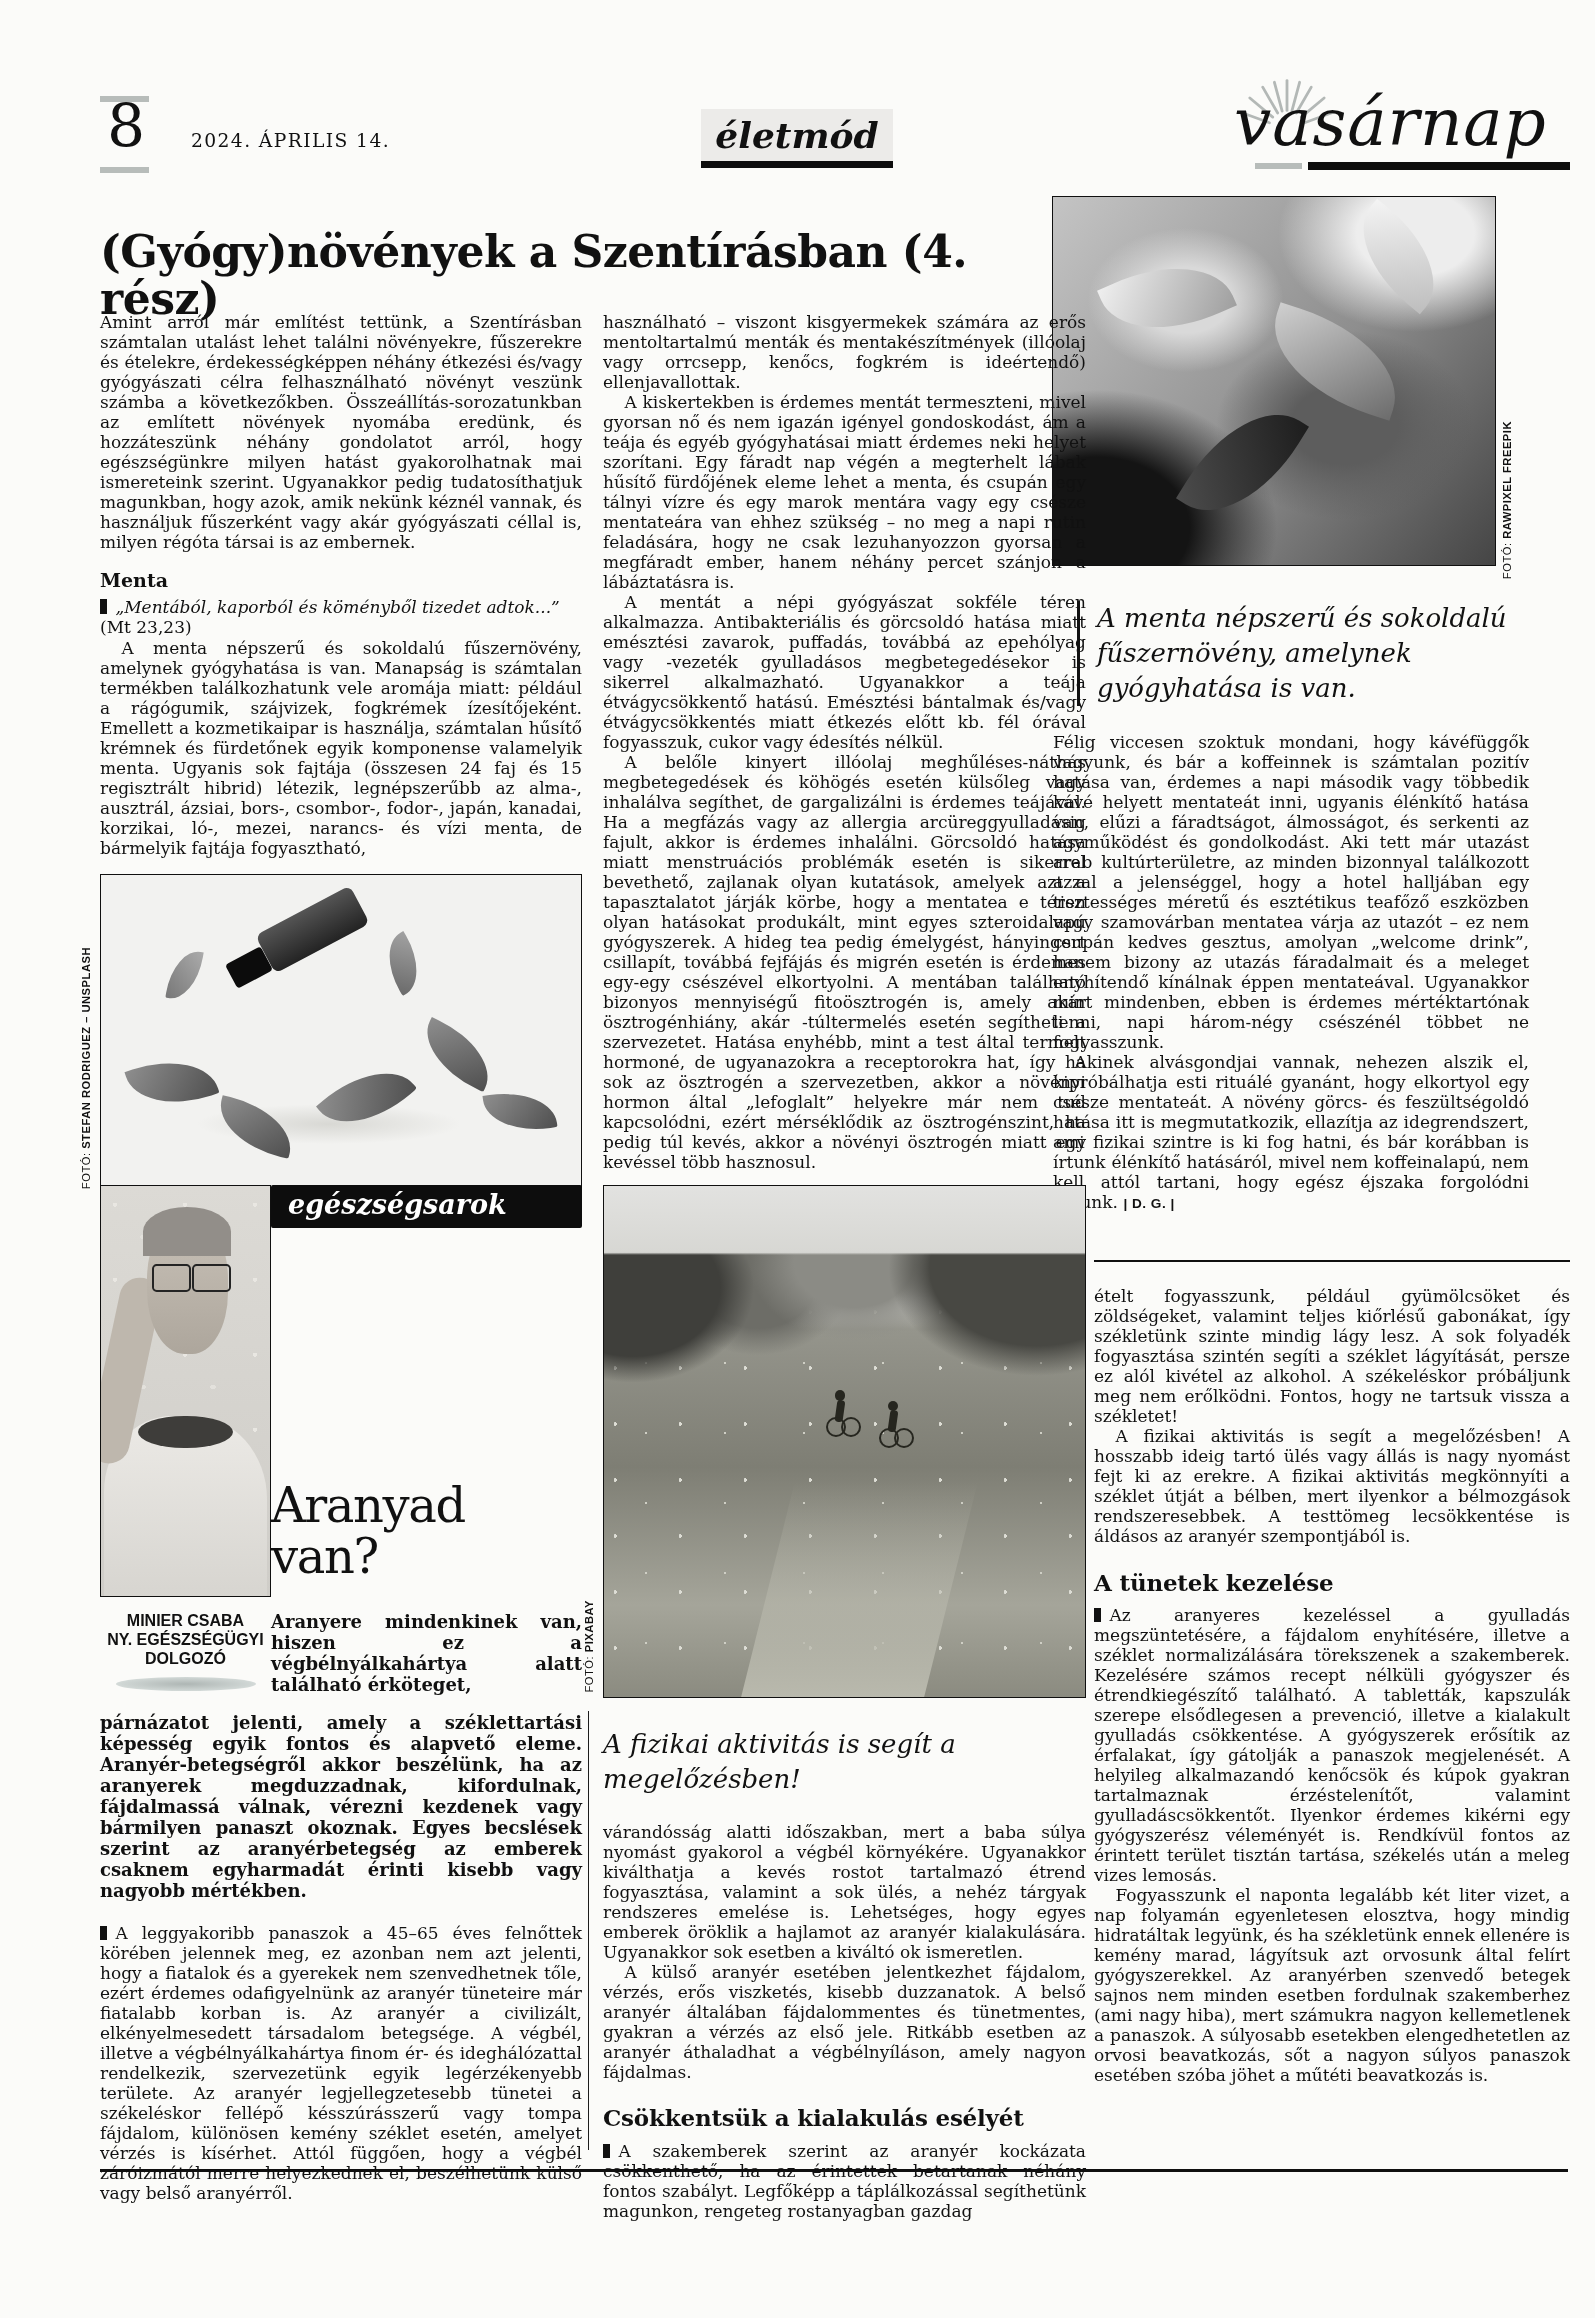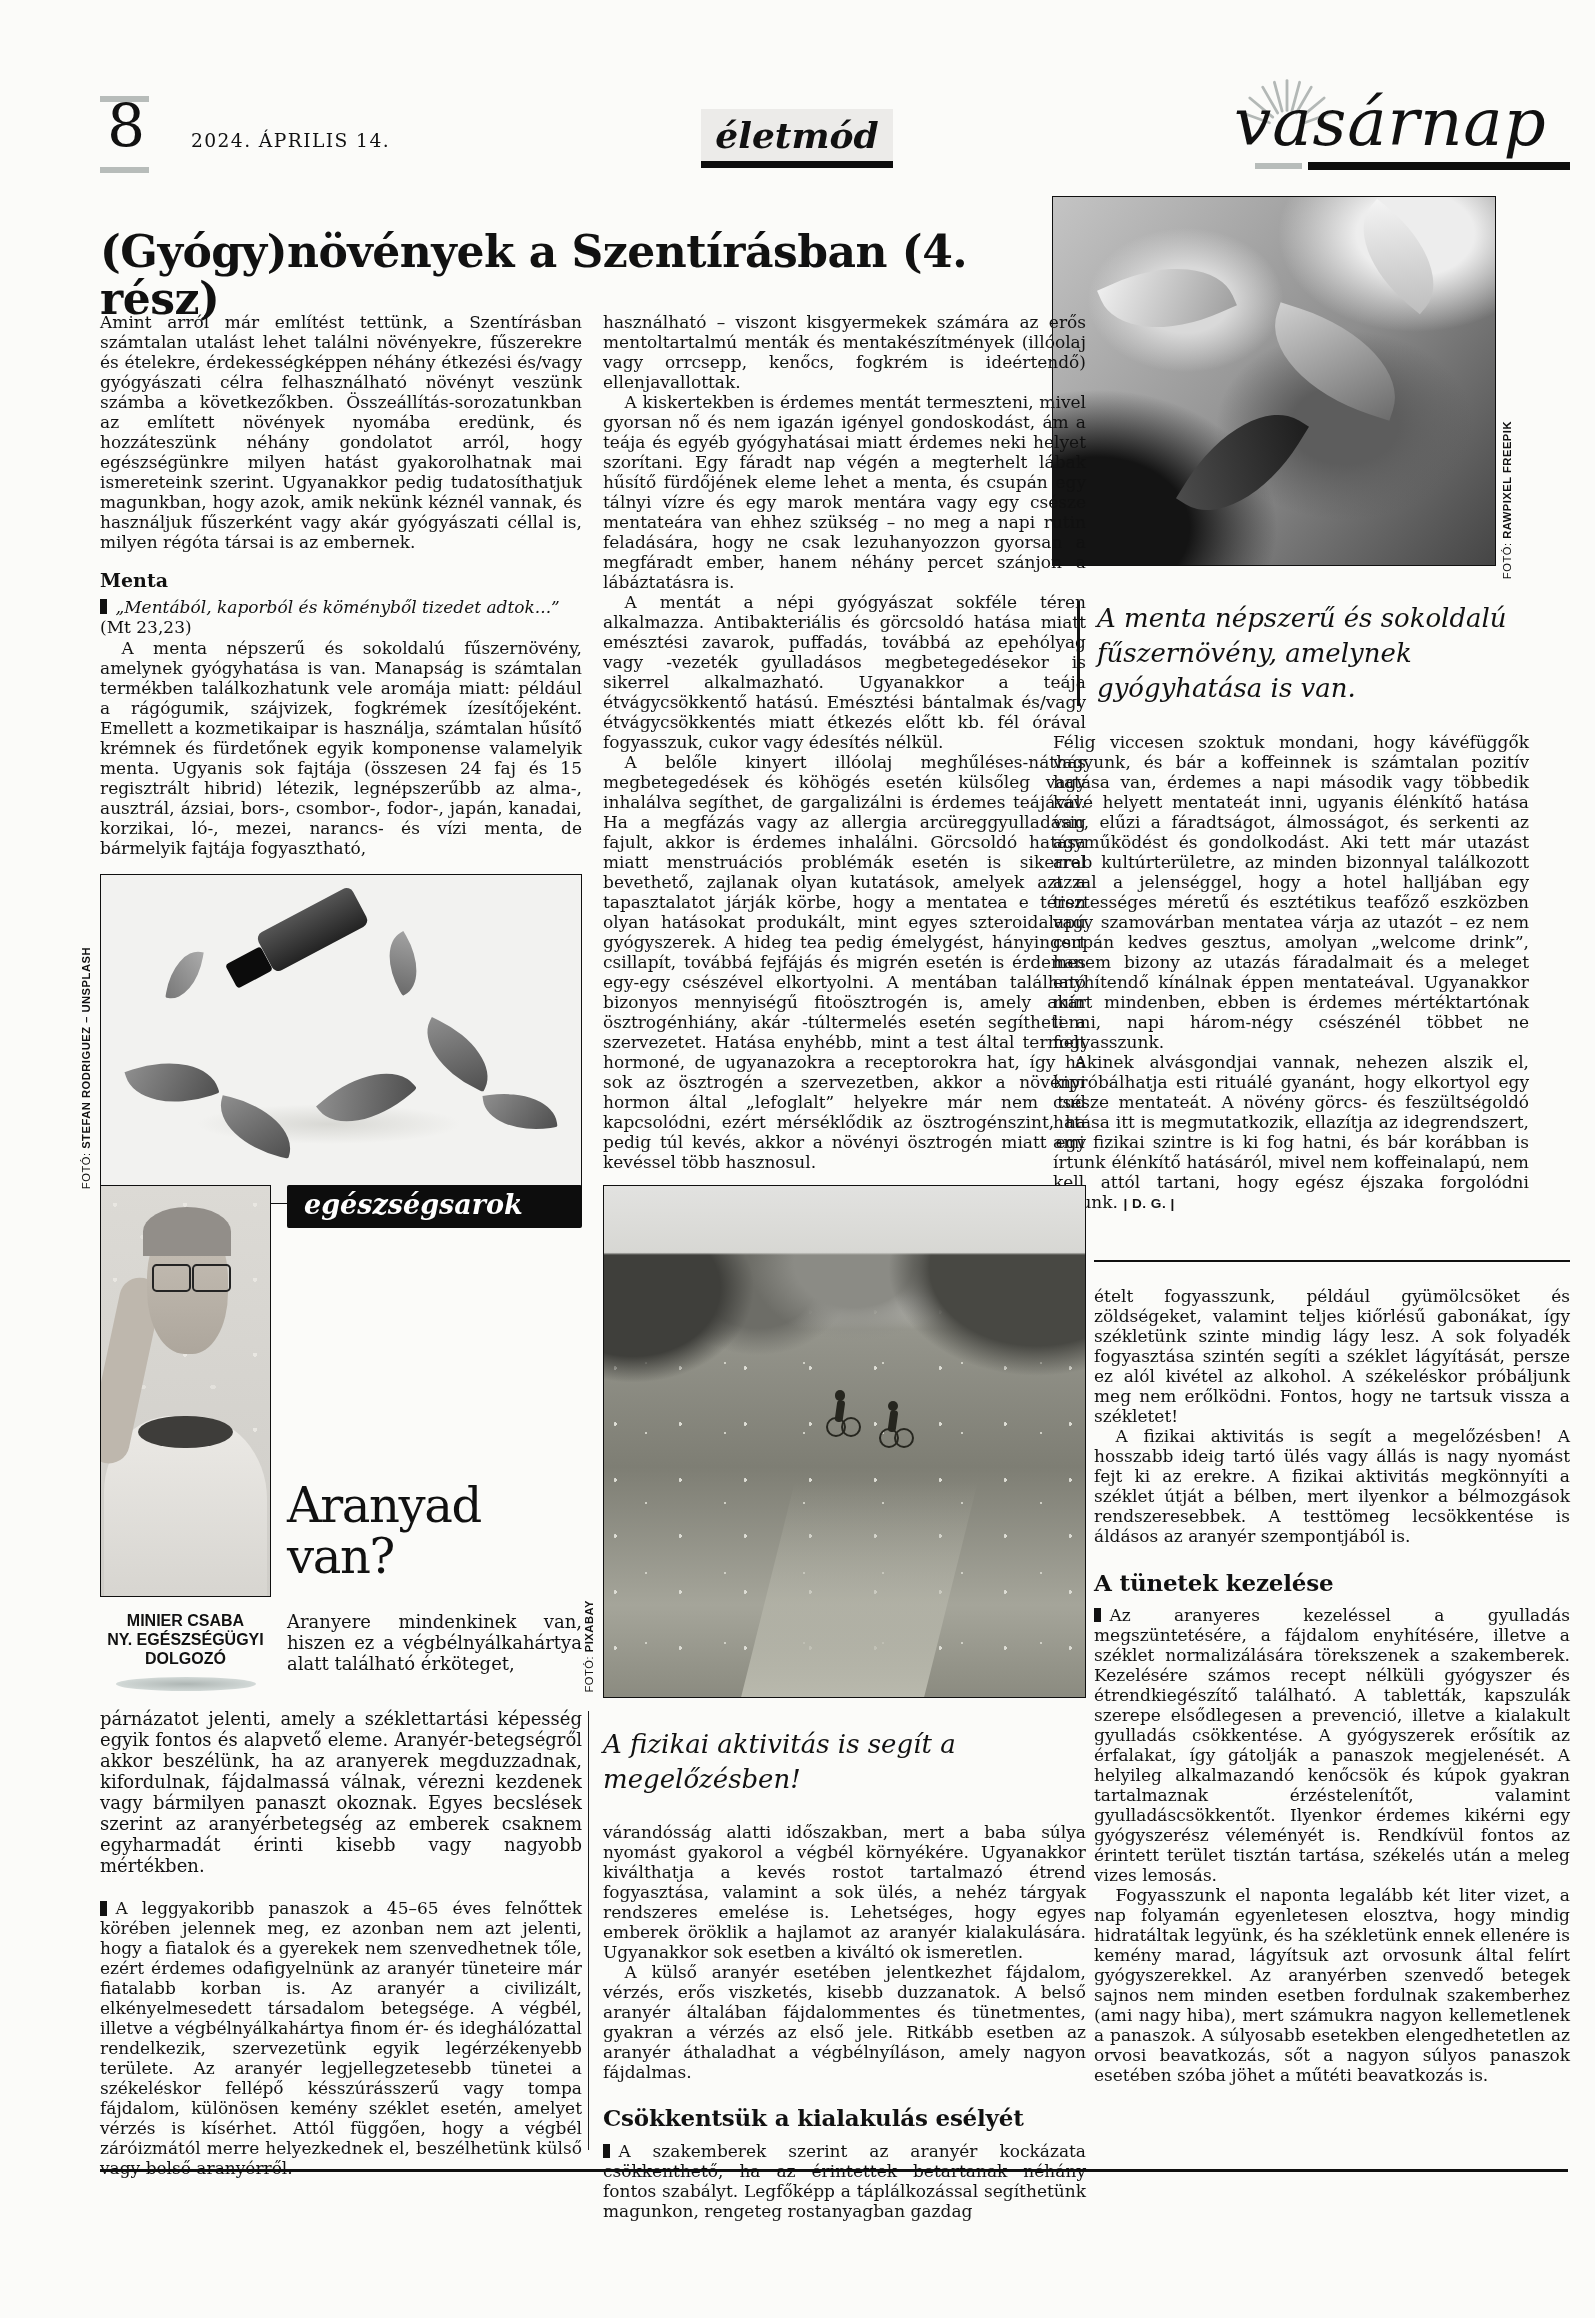--- a/index.html
+++ b/index.html
@@ -120,30 +120,30 @@
   #photo-cycling .path{position:absolute;bottom:0;left:34%;width:38%;height:42%;
       background:linear-gradient(to top,#b9b9ad,rgba(185,185,173,0));transform:skewX(-14deg)}
   .cyclist{position:absolute}
   .cyclist .head{position:absolute;left:4.7px;top:0;width:10.3px;height:10.3px;border-radius:50%;background:#26261f}
   .cyclist .torso{position:absolute;left:5.6px;top:9.3px;width:7.5px;height:21.5px;background:#26261f;
       border-radius:3.7px;transform:rotate(8deg)}
   .cyclist .wheel{position:absolute;width:16px;height:16px;border:2.8px solid #26261f;border-radius:50%;top:27px}
   .cyclist .w1{left:-3.7px}.cyclist .w2{left:11.2px}
   #cy1{left:47%;top:40%}#cy2{left:58%;top:42%}
   
-  .row{display:flex;gap:16px}
+  .row{display:flex;}
   .kicker{background:#0d0d0d;color:#fff;font-style:italic;font-weight:bold;font-size:27px;
       padding:3.7px 4.7px 8.4px 17px;border-radius:1.9px}
   .k-right{flex:1;display:flex;flex-direction:column}
   h1.aranyad{margin:auto 0 16px;font-size:48px;line-height:1.05;font-weight:normal;letter-spacing:-1.4px}
   .byline{width:171px;flex:0 0 auto;text-align:center;font-family:"Liberation Sans",sans-serif;
       font-weight:bold;font-size:16px;line-height:19px;padding-top:6.5px}
   .byline-ellipse{width:140px;height:14px;border-radius:50%;margin:9.3px auto 0;
       background:radial-gradient(ellipse at center,#aeb6b4 0%,#cfd6d4 65%,#eef1f0 100%)}
-  p.intro{font-weight:normal;font-size:18px;line-height:21px;text-align:justify;margin:0}
+  p.intro{font-weight:bold;font-size:18px;line-height:21px;text-align:justify;margin:0}
   .row2{margin-top:7.5px}
   .row2 p.intro{padding-top:6.5px}
   
   #rule-bcol3{width:100%;height:2.3px;background:#101010;margin:0 0 24px}
   #divider-mid{left:588px;top:1711px;width:1.4px;height:439px;background:#1c1c1c}
   #rule-bottom{left:100px;top:2169px;width:1468px;height:2.8px;background:#101010}
 </style>
 </head>
 <body>
 

